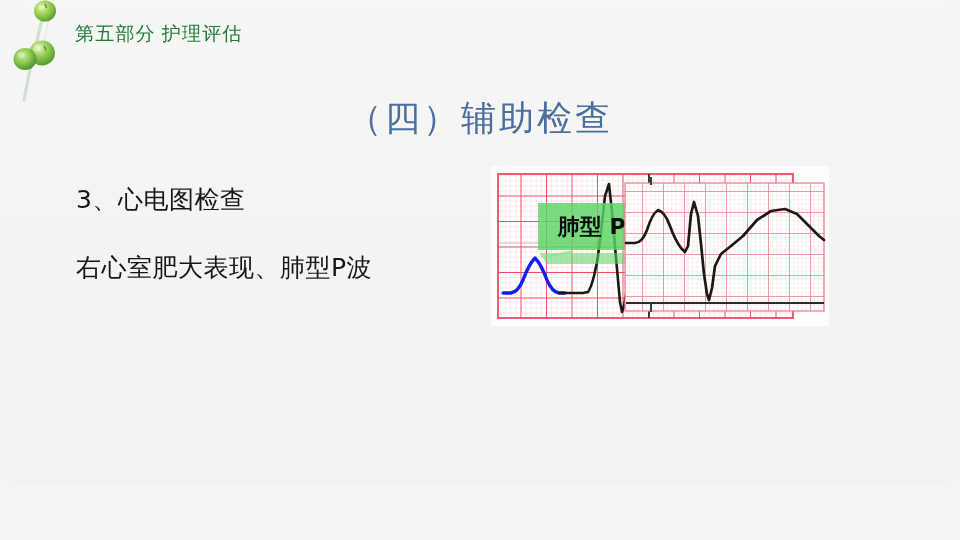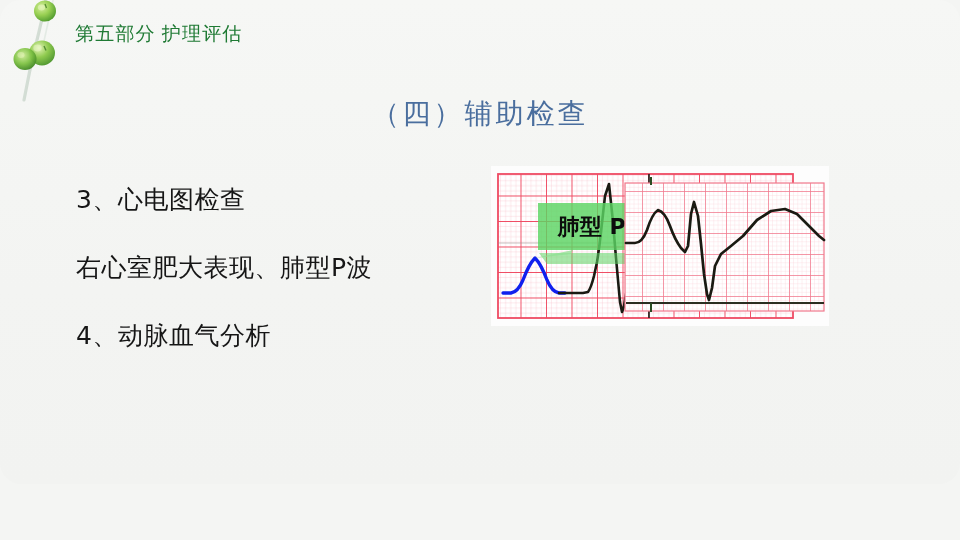--- a/index.html
+++ b/index.html
@@ -48,21 +48,21 @@
   }
 
   
   #slide-title {
     position: absolute;
     left: 0;
     right: 0;
     top: 95px;
     text-align: center;
     font-family: "Liberation Serif", "DejaVu Serif", serif;
-    font-size: 28px;
+    font-size: 35px;
     font-weight: 400;
     color: #4a6e9e;
     letter-spacing: 3px;
     white-space: nowrap;
   }
 
   
   #body-text {
     position: absolute;
     left: 76px;
@@ -143,21 +143,20 @@
     <ellipse cx="21" cy="61" rx="3.6" ry="3" fill="#e8f6c2" opacity="0.45"></ellipse>
   </svg>
 
   <div id="slide-header">第五部分  护理评估</div>
 
   <div id="slide-title">（四）辅助检查</div>
 
   <div id="body-text">
     <div class="body-line">3、心电图检查</div>
     <div class="body-line">右心室肥大表现、肺型P波</div>
-    <div class="body-line">4、动脉血气分析</div>
   </div>
 
   <div id="ecg-figure">
     <svg width="331" height="152" viewBox="0 0 331 152" xmlns="http://www.w3.org/2000/svg">
       <defs>
 
         <pattern id="minorL" width="5.1" height="5.1" patternUnits="userSpaceOnUse">
           <path d="M5.1 0 L0 0 0 5.1" fill="none" stroke="#f7b6c2" stroke-width="0.6"></path>
         </pattern>
         <pattern id="majorL" width="25.5" height="25.5" patternUnits="userSpaceOnUse">

